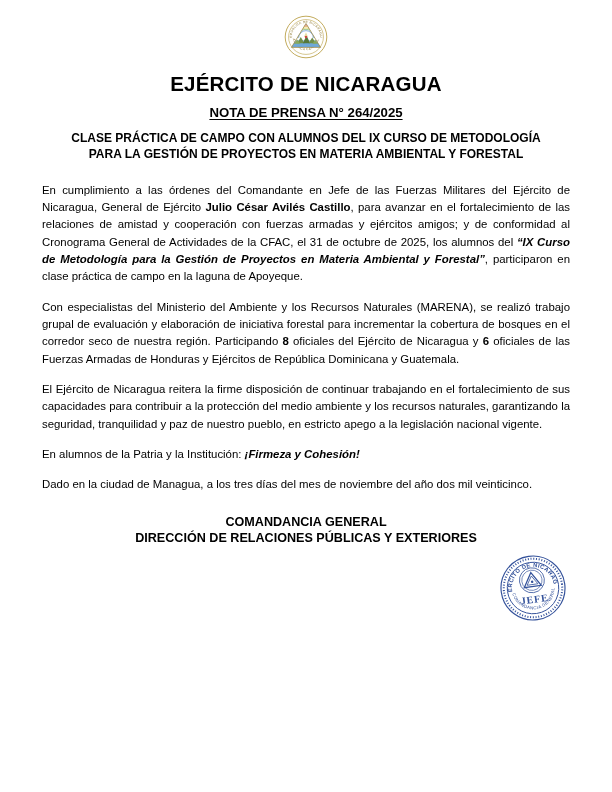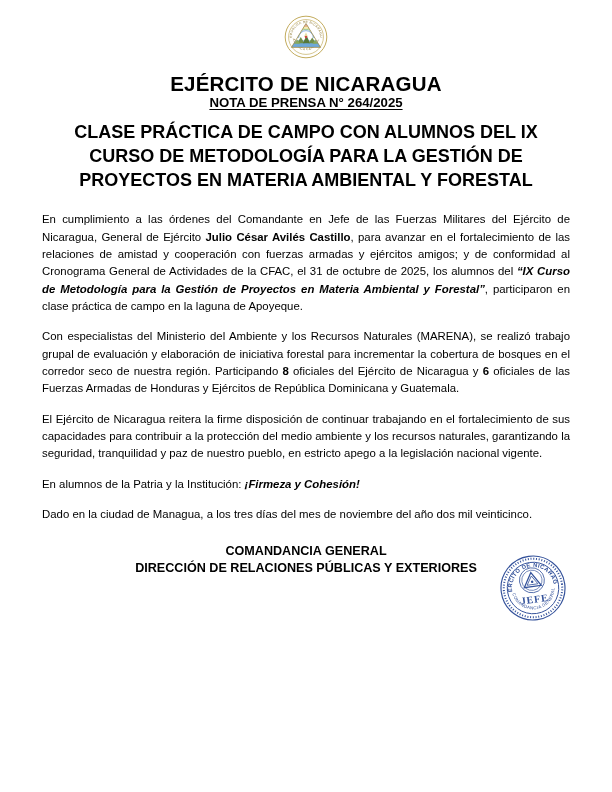--- a/index.html
+++ b/index.html
@@ -42,29 +42,30 @@
     font-size: 20.5px;
     font-weight: bold;
     letter-spacing: 0.2px;
     margin-top: 10px;
     line-height: 1.1;
   }
   .doc-subtitle {
     text-align: center;
     font-size: 13.2px;
     font-weight: bold;
+    margin-top: 10px;
     line-height: 1.1;
   }
   .doc-subtitle span.ul {
     text-decoration: underline;
     text-underline-offset: 2px;
   }
   .doc-heading {
     text-align: center;
-    font-size: 18px;
+    font-size: 12px;
     font-weight: bold;
     line-height: 1.32;
     margin-top: 11px;
     padding: 0 14px;
   }
 
   
   .body-block {
     margin-top: 19px;
   }

